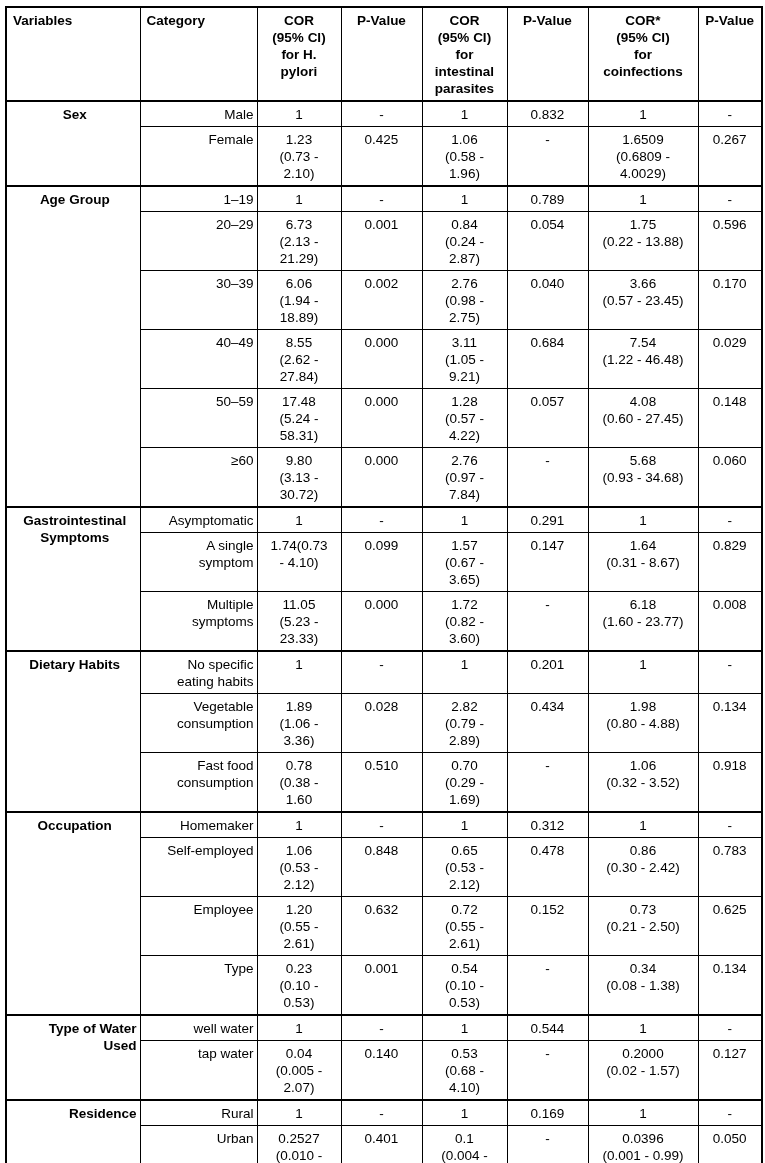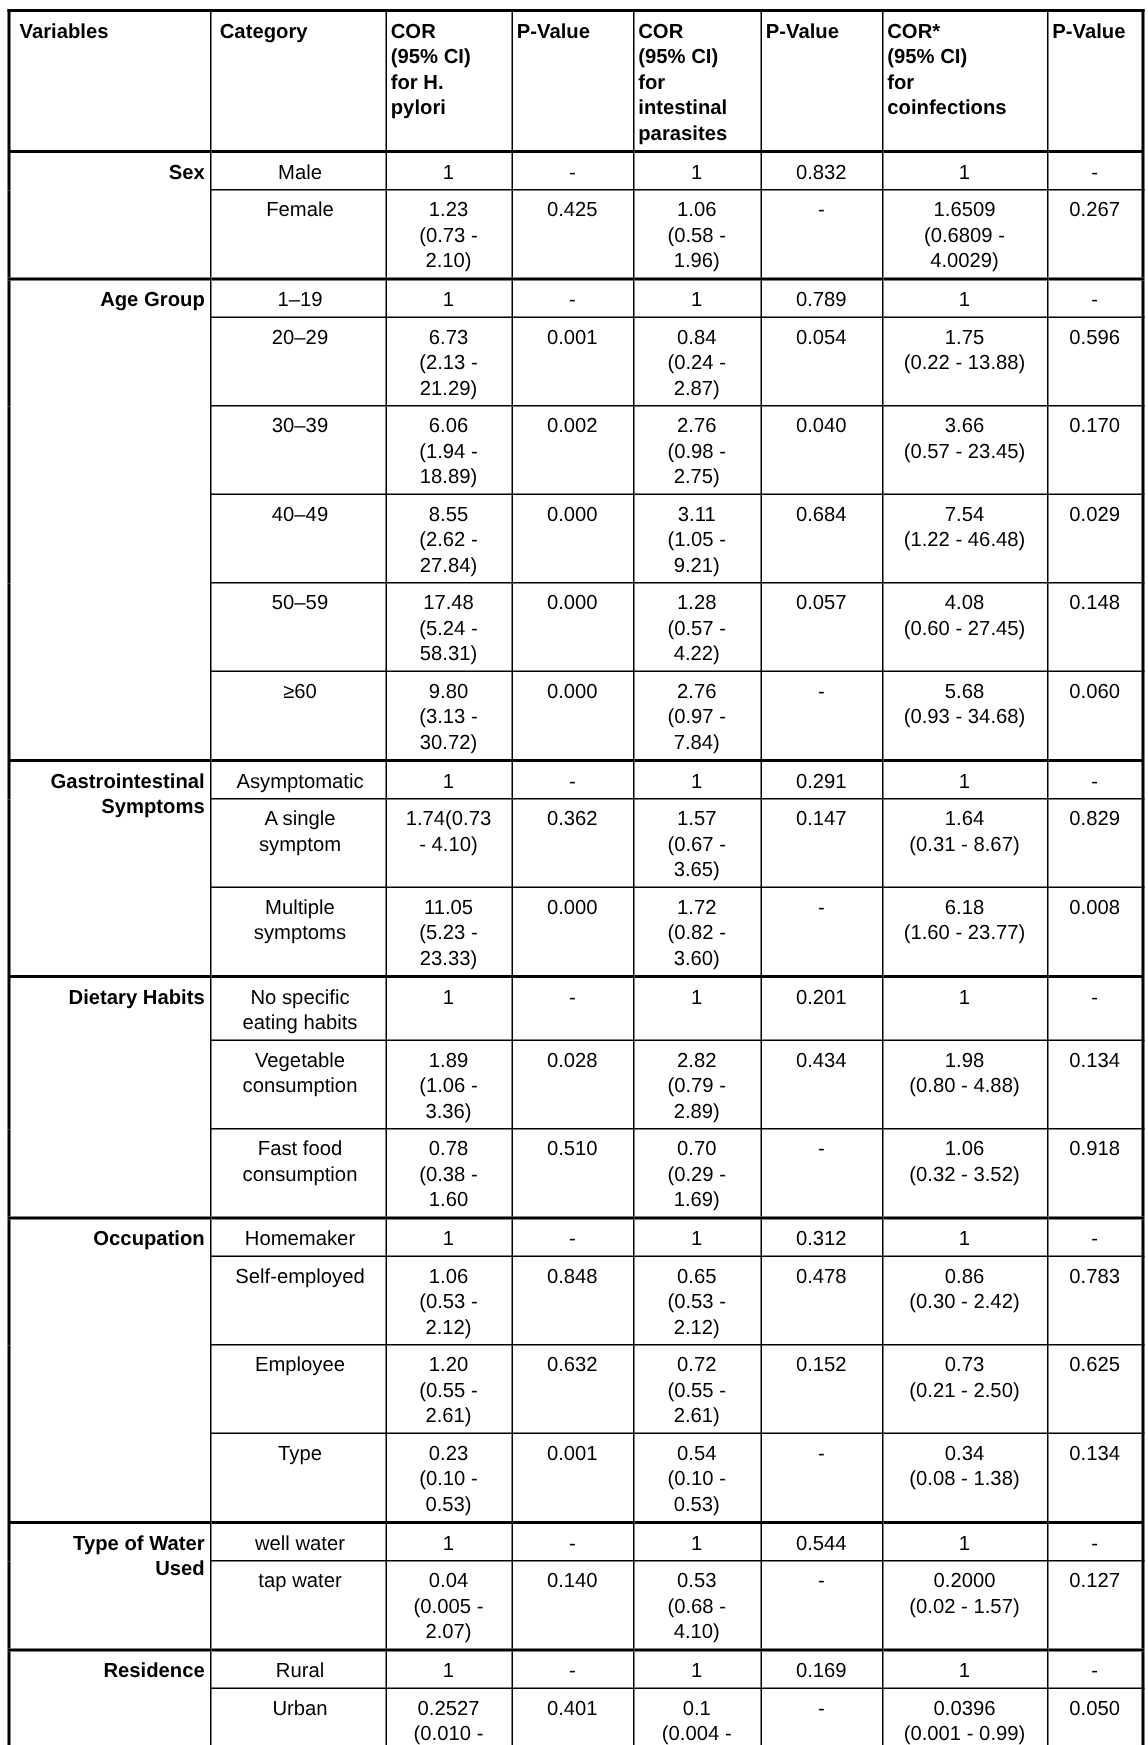--- a/index.html
+++ b/index.html
@@ -24,34 +24,34 @@
   }
   .stats th, .stats td {
     border: 1px solid #000;
     vertical-align: top;
     padding: 4px 3px 3px 3px;
     white-space: pre-line;
     overflow: hidden;
   }
   .stats th {
     font-weight: bold;
-    text-align: left;
+    text-align: center;
   }
   .stats th.h-left {
     text-align: left;
     padding-left: 6px;
   }
   .stats td.cat {
-    text-align: center;
+    text-align: right;
     padding-left: 6px;
     margin-top: 32px;
   }
   .stats td.var {
     font-weight: bold;
-    text-align: right;
+    text-align: center;
     padding-left: 6px;
   }
   .stats td.var.var-center {
     text-align: right;
     padding-left: 3px;
   }
   .stats td.val {
     text-align: center;
   }
   .stats tr.group-start td,
@@ -218,21 +218,21 @@
         <td class="val">1</td>
         <td class="val">0.291</td>
         <td class="val">1</td>
         <td class="val">-</td>
       </tr>
       <tr>
         <td class="cat">A single
 symptom</td>
         <td class="val">1.74(0.73
 - 4.10)</td>
-        <td class="val">0.362</td>
+        <td class="val">0.099</td>
         <td class="val">1.57
 (0.67 -
 3.65)</td>
         <td class="val">0.147</td>
         <td class="val">1.64
 (0.31 - 8.67)</td>
         <td class="val">0.829</td>
       </tr>
       <tr>
         <td class="cat">Multiple

